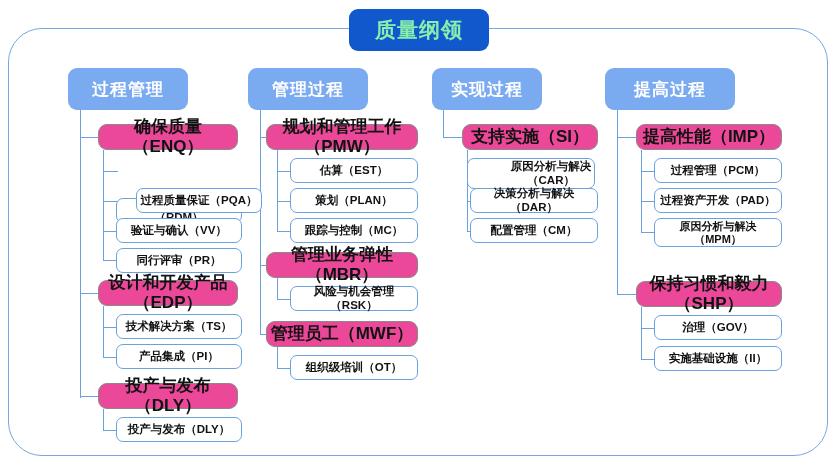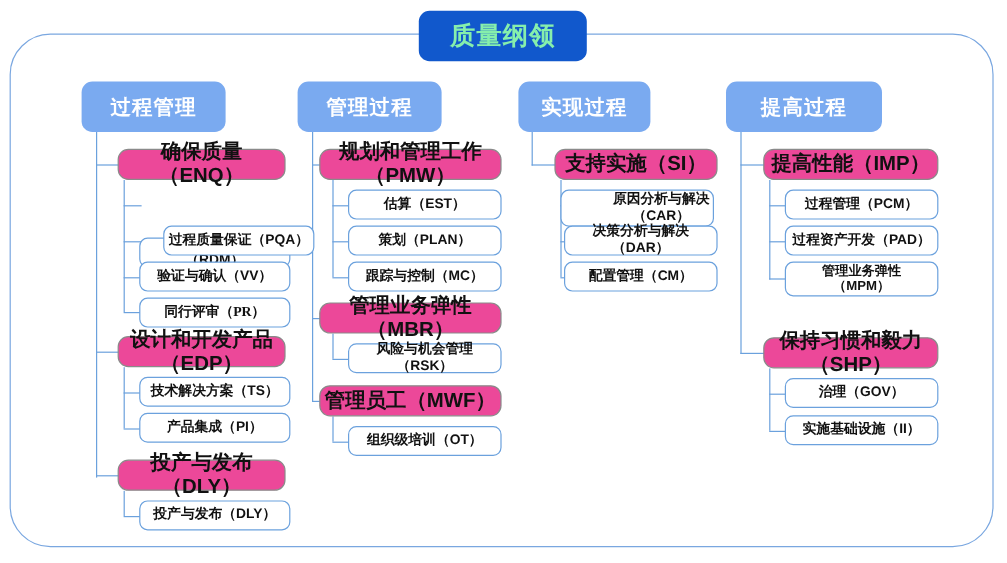--- a/index.html
+++ b/index.html
@@ -129,21 +129,21 @@
 
   <div class="group-box" style="left:98px; top:124px; width:140px; height:26px;">确保质量（ENQ）</div>
   <div class="conn-v" style="left:103px; top:150px; height:110px;"></div>
   <div class="conn-h" style="left:103px; top:171px; width:15px;"></div>
   <div class="conn-h" style="left:103px; top:201px; width:15px;"></div>
   <div class="conn-h" style="left:103px; top:231px; width:15px;"></div>
   <div class="conn-h" style="left:103px; top:260px; width:15px;"></div>
   <div class="leaf-box" style="left:116px; top:158px; width:126px; height:25px;margin-top:40px;">需求开发与管理（RDM）</div>
   <div class="leaf-box" style="left:116px; top:188px; width:126px; height:25px;margin-left:20px;">过程质量保证（PQA）</div>
   <div class="leaf-box" style="left:116px; top:218px; width:126px; height:25px;">验证与确认（VV）</div>
-  <div class="leaf-box" style="left:116px; top:248px; width:126px; height:25px;font-family:Liberation Serif, serif;">同行评审（PR）</div>
+  <div class="leaf-box" style="left:116px; top:248px; width:126px; height:25px;">同行评审（PR）</div>
 
   <div class="group-box" style="left:98px; top:280px; width:140px; height:26px;">设计和开发产品（EDP）</div>
   <div class="conn-v" style="left:103px; top:306px; height:51px;"></div>
   <div class="conn-h" style="left:103px; top:327px; width:15px;"></div>
   <div class="conn-h" style="left:103px; top:357px; width:15px;"></div>
   <div class="leaf-box" style="left:116px; top:314px; width:126px; height:25px;">技术解决方案（TS）</div>
   <div class="leaf-box" style="left:116px; top:344px; width:126px; height:25px;">产品集成（PI）</div>
 
   <div class="group-box" style="left:98px; top:383px; width:140px; height:26px;">投产与发布（DLY）</div>
   <div class="conn-v" style="left:103px; top:409px; height:21px;"></div>
@@ -196,21 +196,21 @@
   <div class="conn-h" style="left:617px; top:137px; width:20px;"></div>
   <div class="conn-h" style="left:617px; top:294px; width:20px;"></div>
 
   <div class="group-box" style="left:636px; top:124px; width:146px; height:26px;">提高性能（IMP）</div>
   <div class="conn-v" style="left:641px; top:150px; height:83px;"></div>
   <div class="conn-h" style="left:641px; top:171px; width:15px;"></div>
   <div class="conn-h" style="left:641px; top:201px; width:15px;"></div>
   <div class="conn-h" style="left:641px; top:232px; width:15px;"></div>
   <div class="leaf-box" style="left:654px; top:158px; width:128px; height:25px;">过程管理（PCM）</div>
   <div class="leaf-box" style="left:654px; top:188px; width:128px; height:25px;">过程资产开发（PAD）</div>
-  <div class="leaf-box two-line" style="left:654px; top:218px; width:128px; height:29px; white-space:pre-line;">管理业务弹性
+  <div class="leaf-box two-line" style="left:654px; top:218px; width:128px; height:29px; white-space:pre-line;">原因分析与解决
 （MPM）</div>
 
   <div class="group-box" style="left:636px; top:281px; width:146px; height:26px;">保持习惯和毅力（SHP）</div>
   <div class="conn-v" style="left:641px; top:307px; height:52px;"></div>
   <div class="conn-h" style="left:641px; top:328px; width:15px;"></div>
   <div class="conn-h" style="left:641px; top:359px; width:15px;"></div>
   <div class="leaf-box" style="left:654px; top:315px; width:128px; height:25px;">治理（GOV）</div>
   <div class="leaf-box" style="left:654px; top:346px; width:128px; height:25px;">实施基础设施（II）</div>
 
 </div>

